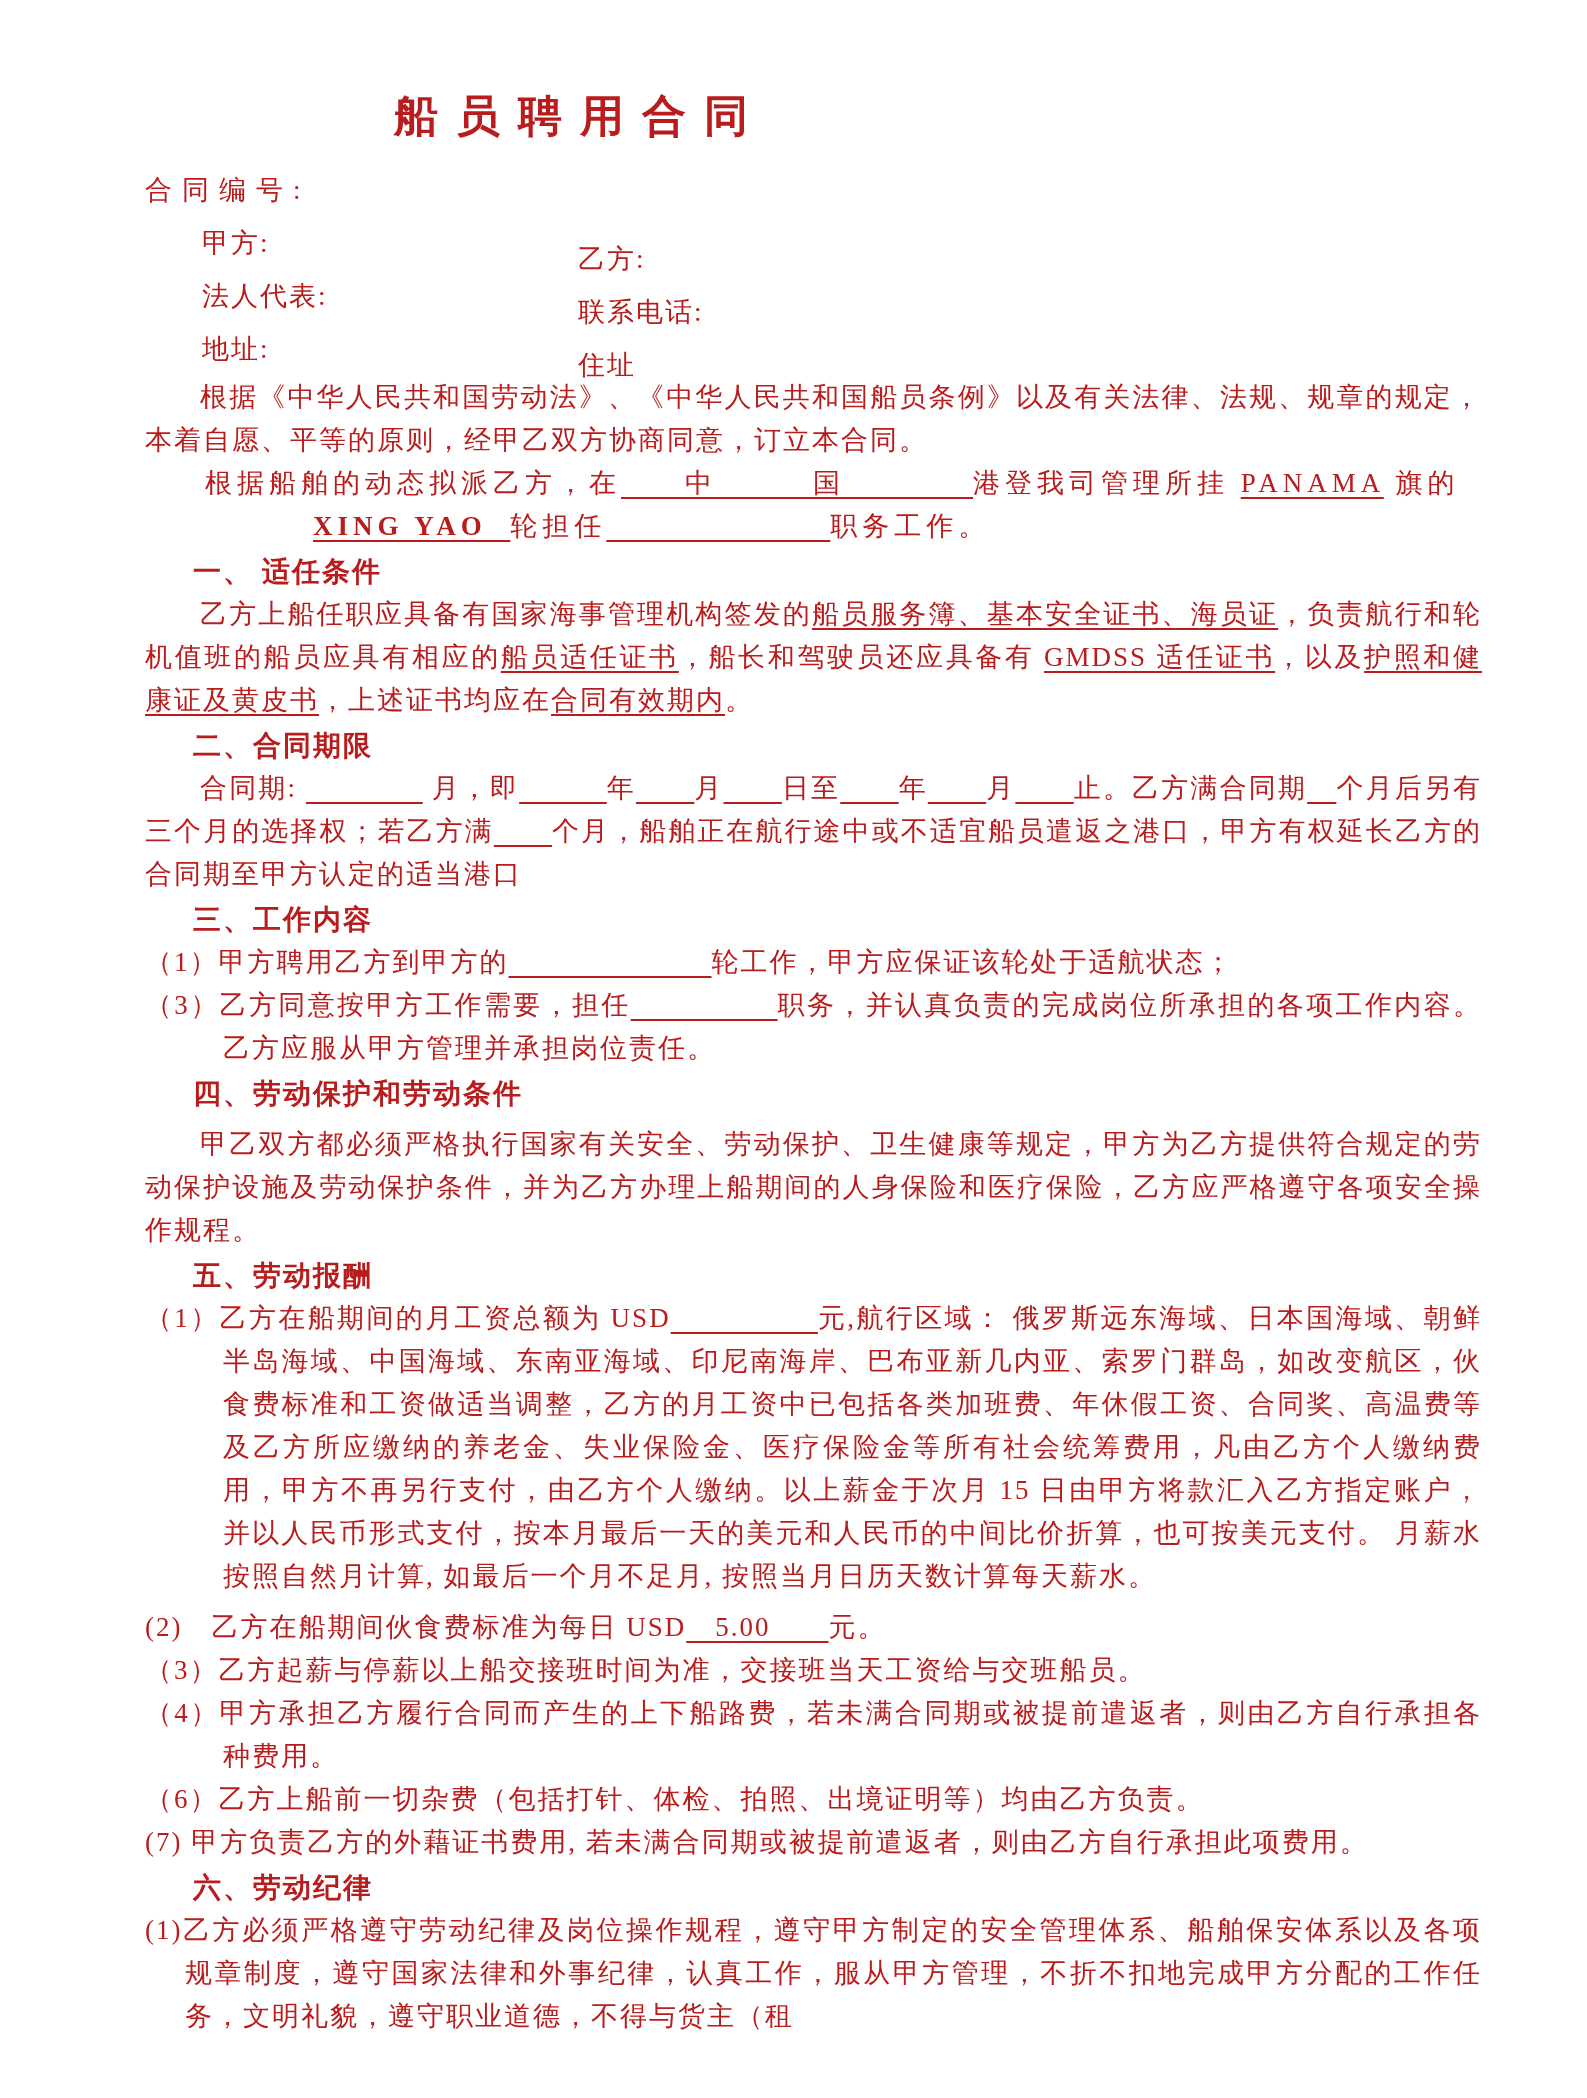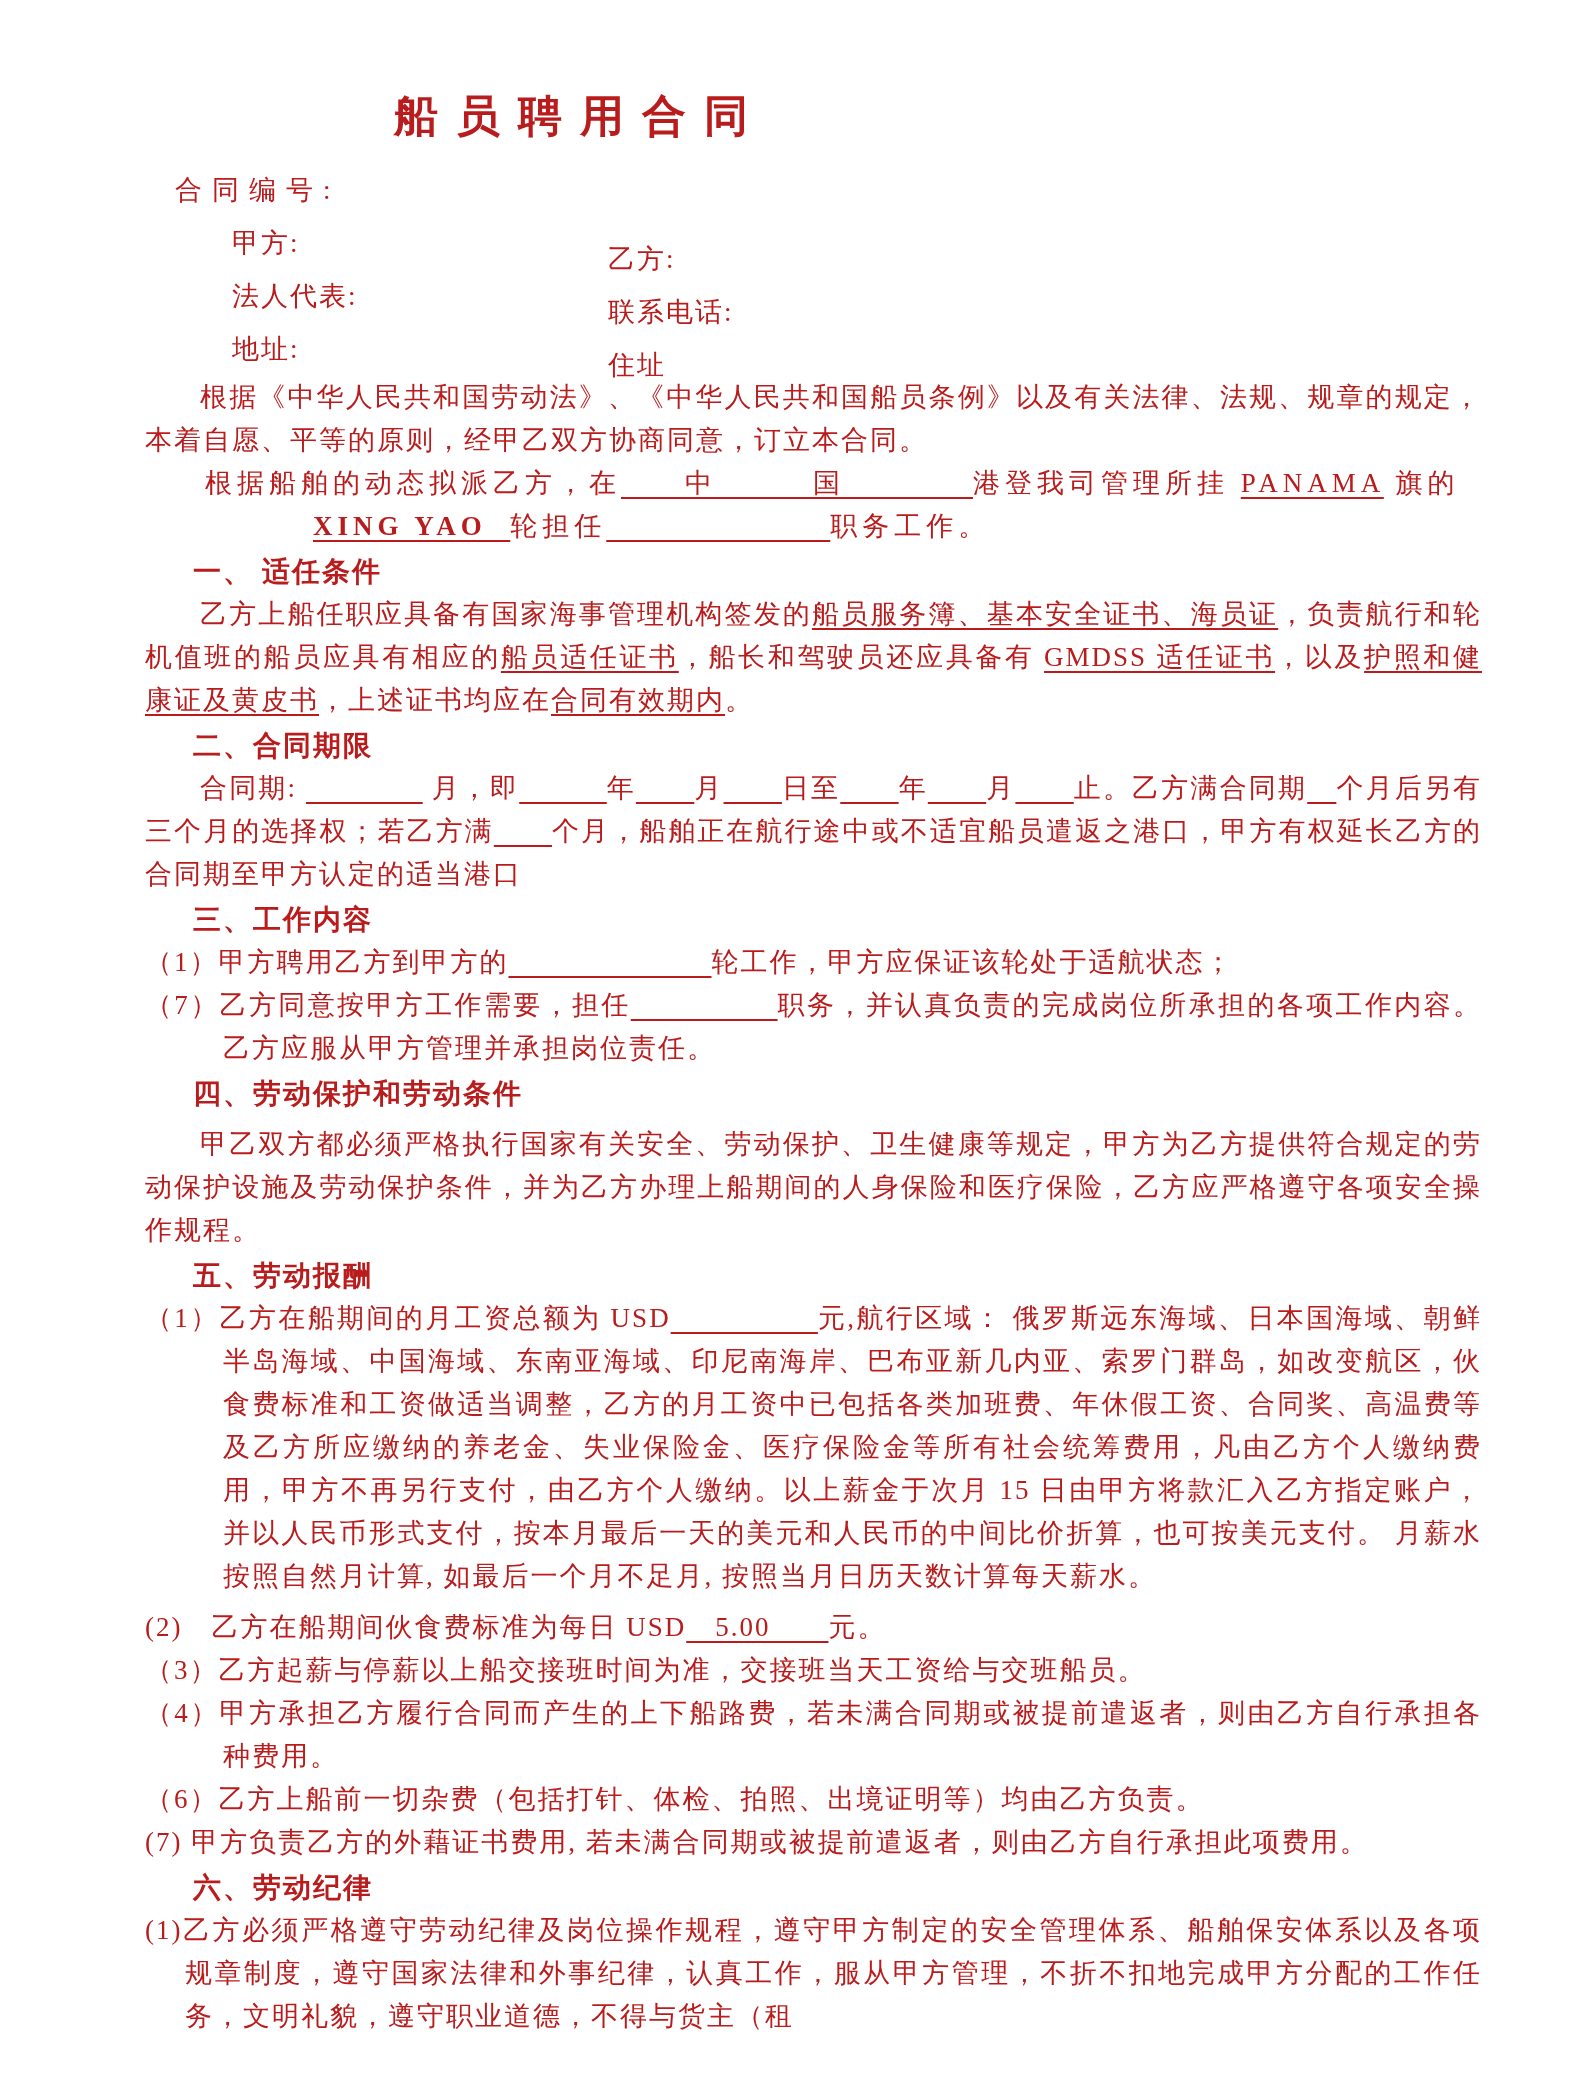--- a/index.html
+++ b/index.html
@@ -1,21 +1,21 @@
 <!DOCTYPE html>
 <html><head>
 <meta charset="utf-8">
 <style>
   html,body{margin:0;padding:0;background:#ffffff;}
   .page{position:relative;width:1587px;height:2098px;background:#ffffff;overflow:hidden;
         font-family:"Liberation Serif","DejaVu Serif",serif;color:#b91c1c;}
   .inner{position:absolute;left:145px;top:88px;width:1337px;}
   .title{width:870px;text-align:center;font-size:44px;font-weight:bold;letter-spacing:18px;
          line-height:58px;margin:0 0 18px 0;}
-  .hrow{position:relative;height:53px;line-height:53px;font-size:27px;letter-spacing:2px;margin-left:30px;}
+  .hrow{position:relative;height:53px;line-height:53px;font-size:27px;letter-spacing:2px;}
   .hrow .ind{padding-left:57px;display:inline-block;}
   .ls10{letter-spacing:10px;}
   .col2{position:absolute;left:433px;top:16px;}
   .blk{margin:0;font-size:27px;line-height:43px;letter-spacing:2px;text-align:justify;
        white-space:pre-wrap;word-break:break-all;}
   .blk.hd{font-weight:bold;font-size:28px;text-align:left;margin-top:2px;margin-left:48px;}
   .u{text-decoration:underline;text-underline-offset:5px;text-decoration-thickness:2px;}
   .b{font-weight:bold;}
 </style>
 </head>
@@ -48,21 +48,21 @@
     <div id="contract-body">
         <p class="blk para" style="text-indent: 55px;"><span>根据《中华人民共和国劳动法》、《中华人民共和国船员条例》以及有关法律、法规、规章的规定，本着自愿、平等的原则，经甲乙双方协商同意，订立本合同。</span></p>
         <p class="blk para" style="letter-spacing: 5px; text-indent: 60px;"><span>根据船舶的动态拟派乙方，在</span><span class="u">　　中　　　国　　　　</span><span>港登我司管理所挂 </span><span class="u">PANAMA</span><span> 旗的</span></p>
         <p class="blk para" style="letter-spacing: 5px; text-indent: 168px;"><span class="u b">XING YAO&nbsp;&nbsp;</span><span>轮担任</span><span class="u">　　　　　　　</span><span>职务工作。</span></p>
         <p class="blk hd"><span>一、 适任条件</span></p>
         <p class="blk para" style="text-indent: 55px;"><span>乙方上船任职应具备有国家海事管理机构签发的</span><span class="u">船员服务簿、基本安全证书、海员证</span><span>，负责航行和轮机值班的船员应具有相应的</span><span class="u">船员适任证书</span><span>，船长和驾驶员还应具备有 </span><span class="u">GMDSS 适任证书</span><span>，以及</span><span class="u">护照和健康证及黄皮书</span><span>，上述证书均应在</span><span class="u">合同有效期内</span><span>。</span></p>
         <p class="blk hd"><span>二、合同期限</span></p>
         <p class="blk para" style="text-indent: 55px;"><span>合同期: </span><span class="u">　　　　</span><span> 月，即</span><span class="u">　　　</span><span>年</span><span class="u">　　</span><span>月</span><span class="u">　　</span><span>日至</span><span class="u">　　</span><span>年</span><span class="u">　　</span><span>月</span><span class="u">　　</span><span>止。乙方满合同期</span><span class="u">　</span><span>个月后另有三个月的选择权；若乙方满</span><span class="u">　　</span><span>个月，船舶正在航行途中或不适宜船员遣返之港口，甲方有权延长乙方的合同期至甲方认定的适当港口</span></p>
         <p class="blk hd"><span>三、工作内容</span></p>
         <p class="blk item" style="padding-left: 78px; text-indent: -78px;"><span>（1）甲方聘用乙方到甲方的</span><span class="u">　　　　　　　</span><span>轮工作，甲方应保证该轮处于适航状态；</span></p>
-        <p class="blk item" style="padding-left: 78px; text-indent: -78px;"><span>（7）乙方同意按甲方工作需要，担任</span><span class="u">　　　　　</span><span>职务，并认真负责的完成岗位所承担的各项工作内容。乙方应服从甲方管理并承担岗位责任。</span></p>
+        <p class="blk item" style="padding-left: 78px; text-indent: -78px;"><span>（3）乙方同意按甲方工作需要，担任</span><span class="u">　　　　　</span><span>职务，并认真负责的完成岗位所承担的各项工作内容。乙方应服从甲方管理并承担岗位责任。</span></p>
         <p class="blk hd"><span>四、劳动保护和劳动条件</span></p>
         <p class="blk para" style="text-indent: 55px; margin-top: 8px;"><span>甲乙双方都必须严格执行国家有关安全、劳动保护、卫生健康等规定，甲方为乙方提供符合规定的劳动保护设施及劳动保护条件，并为乙方办理上船期间的人身保险和医疗保险，乙方应严格遵守各项安全操作规程。</span></p>
         <p class="blk hd"><span>五、劳动报酬</span></p>
         <p class="blk item" style="padding-left: 78px; text-indent: -78px;"><span>（1）乙方在船期间的月工资总额为 USD</span><span class="u">　　　　　</span><span>元,航行区域： 俄罗斯远东海域、日本国海域、朝鲜半岛海域、中国海域、东南亚海域、印尼南海岸、巴布亚新几内亚、索罗门群岛，如改变航区，伙食费标准和工资做适当调整，乙方的月工资中已包括各类加班费、年休假工资、合同奖、高温费等及乙方所应缴纳的养老金、失业保险金、医疗保险金等所有社会统筹费用，凡由乙方个人缴纳费用，甲方不再另行支付，由乙方个人缴纳。以上薪金于次月 15 日由甲方将款汇入乙方指定账户，并以人民币形式支付，按本月最后一天的美元和人民币的中间比价折算，也可按美元支付。 月薪水按照自然月计算, 如最后一个月不足月, 按照当月日历天数计算每天薪水。</span></p>
         <p class="blk item" style="padding-left: 78px; text-indent: -78px; margin-top: 8px;"><span>(2)　乙方在船期间伙食费标准为每日 USD</span><span class="u">　5.00　　</span><span>元。</span></p>
         <p class="blk item" style="padding-left: 78px; text-indent: -78px;"><span>（3）乙方起薪与停薪以上船交接班时间为准，交接班当天工资给与交班船员。</span></p>
         <p class="blk item" style="padding-left: 78px; text-indent: -78px;"><span>（4）甲方承担乙方履行合同而产生的上下船路费，若未满合同期或被提前遣返者，则由乙方自行承担各种费用。</span></p>
         <p class="blk item" style="padding-left: 78px; text-indent: -78px;"><span>（6）乙方上船前一切杂费（包括打针、体检、拍照、出境证明等）均由乙方负责。</span></p>
         <p class="blk item" style="padding-left: 78px; text-indent: -78px;"><span>(7)&nbsp;甲方负责乙方的外藉证书费用, 若未满合同期或被提前遣返者，则由乙方自行承担此项费用。</span></p>
         <p class="blk hd"><span>六、劳动纪律</span></p>

